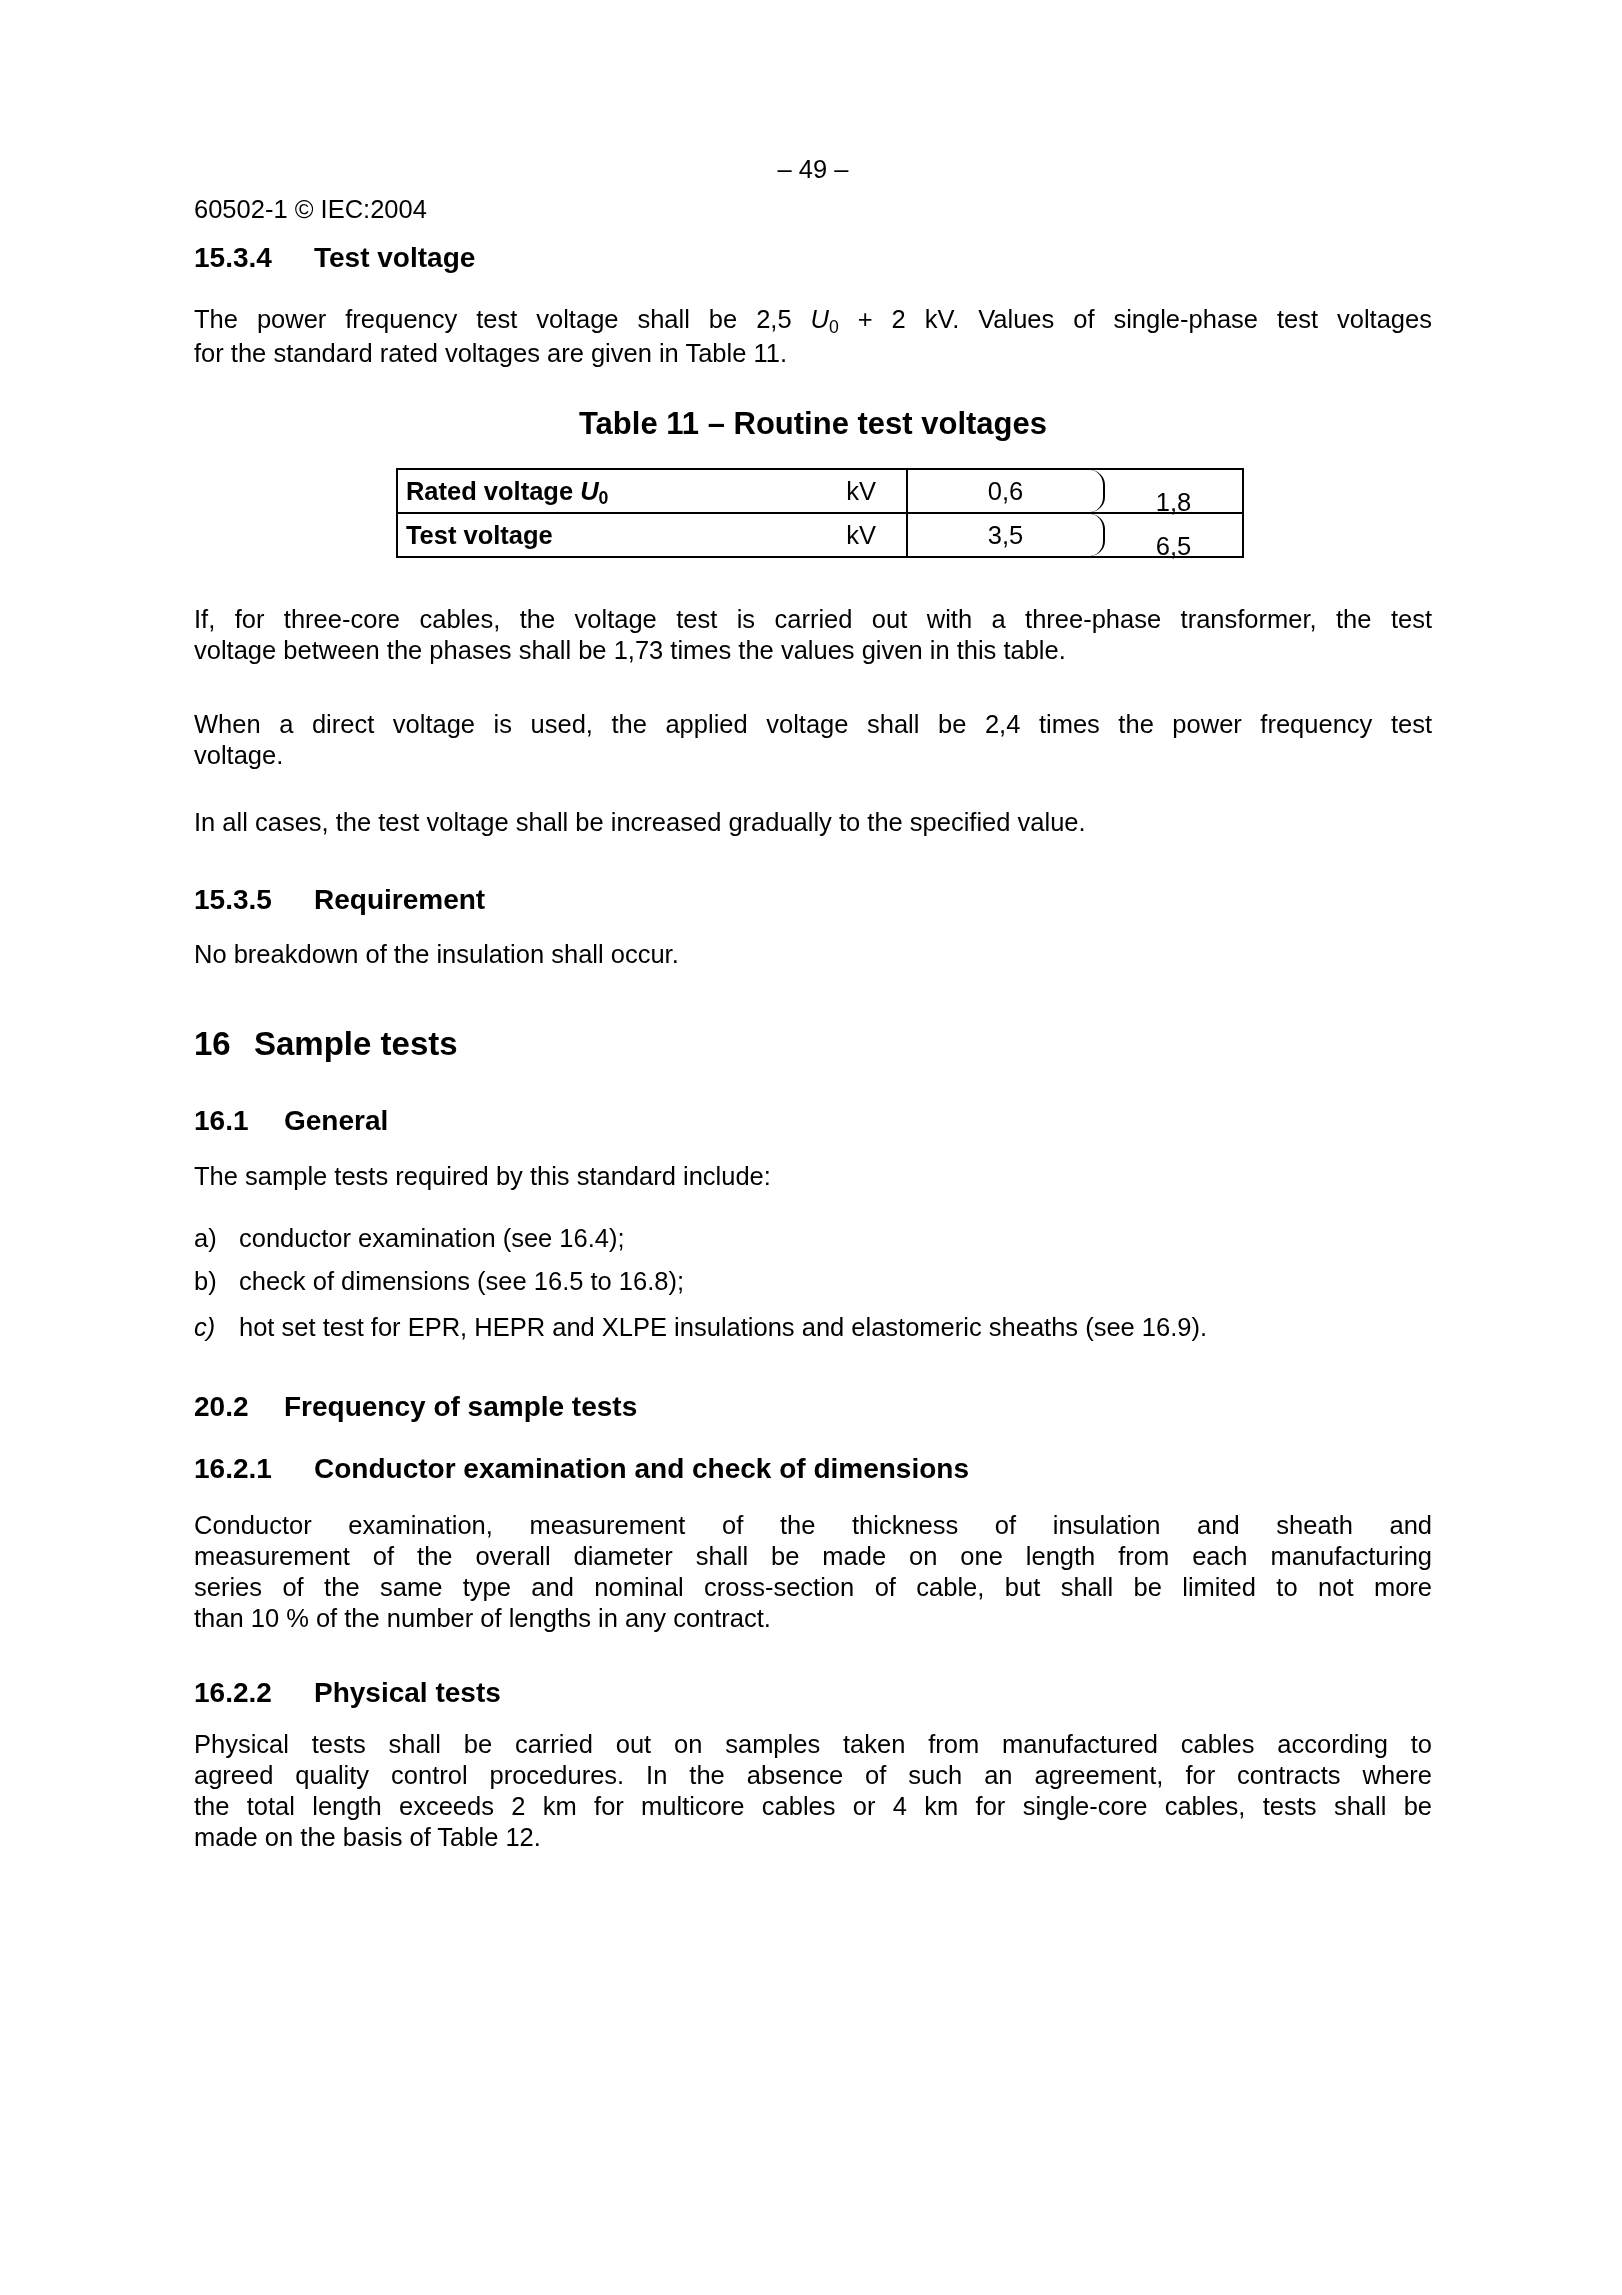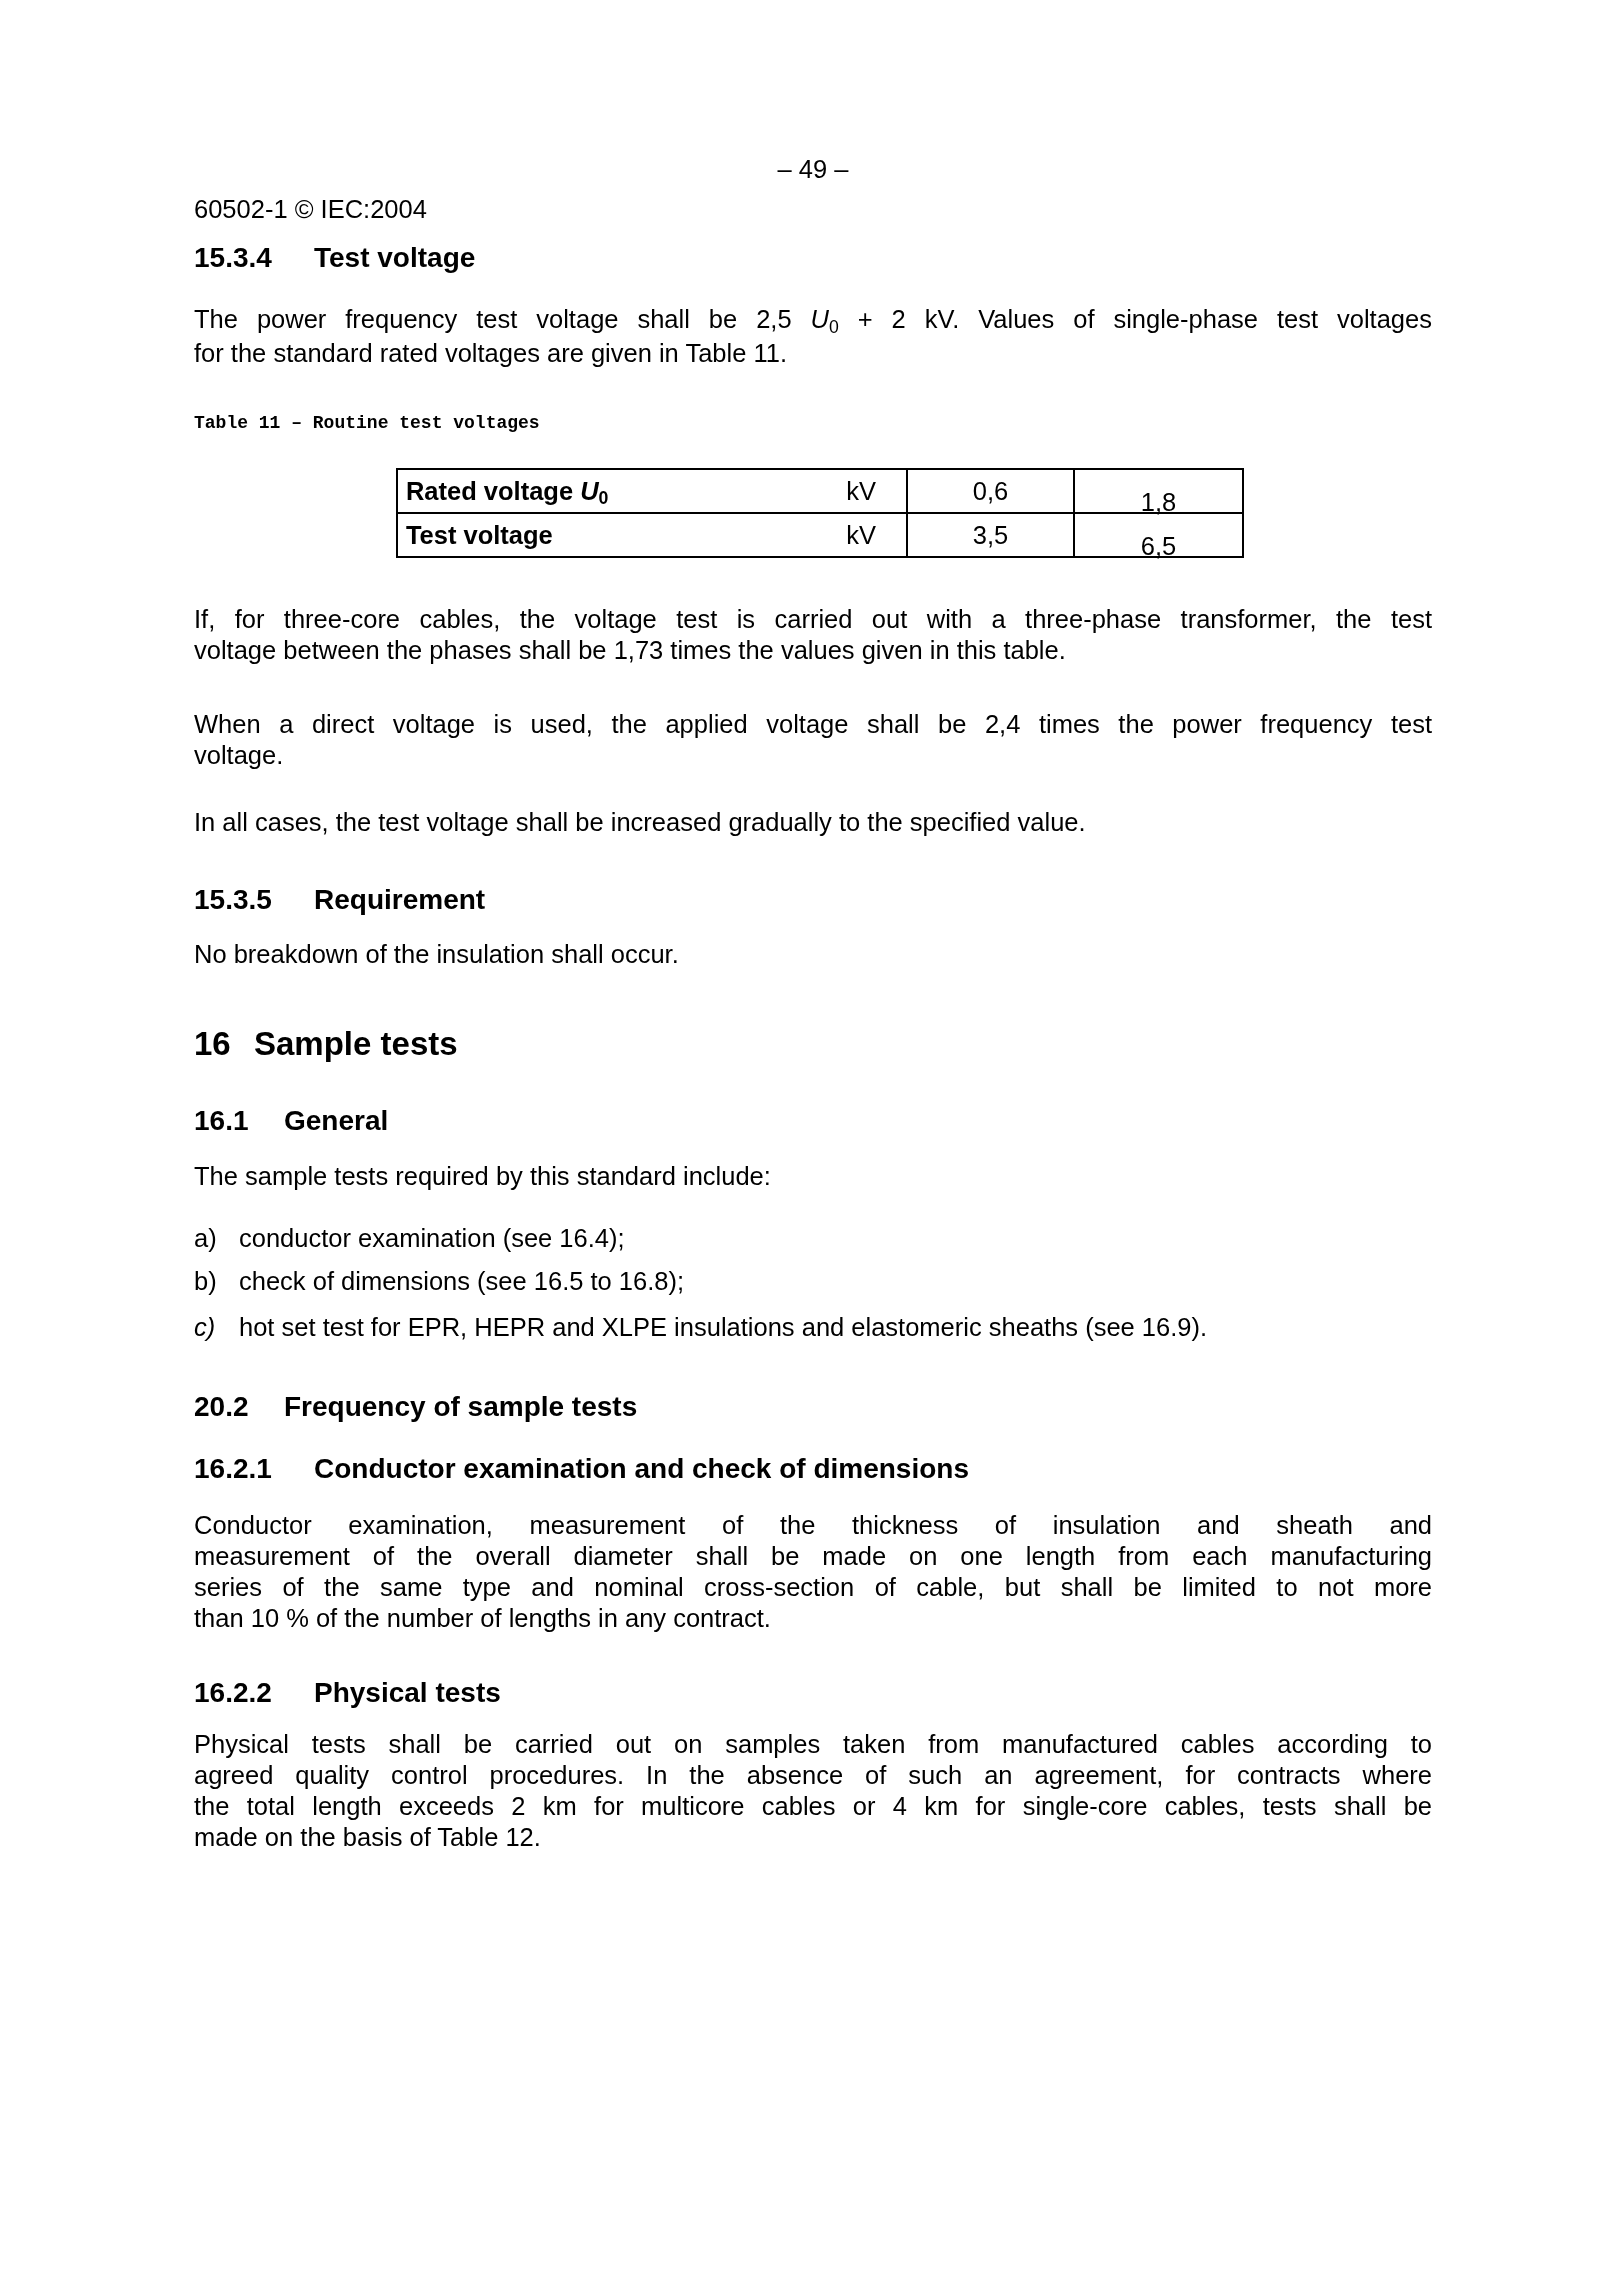--- a/index.html
+++ b/index.html
@@ -28,40 +28,40 @@
   .num1 { display: inline-block; min-width: 60px; }
 
   
   .para { font-size: 25.5px; line-height: 31px; }
   .jline { text-align: justify; text-align-last: justify; white-space: nowrap; }
   .jlast { text-align: justify; }
   .sym { font-style: italic; }
   .sub { font-size: 17.7px; position: relative; top: 4.6px; }
 
   
-  .t-title { top: 408px; font-size: 18px; line-height: 31px; font-weight: bold; text-align: left; font-family: Liberation Mono, monospace; }
+  .t-title { top: 408px; font-size: 31px; line-height: 31px; font-weight: bold; text-align: center; }
 
   
   .t11 {
     position: absolute; left: 396px; top: 468px;
     width: 848px; box-sizing: border-box;
     border: 2.6px solid #000;
     font-size: 25.5px;
   }
   .t11-row { display: flex; height: 42px; align-items: center; }
   .t11-row.second { border-top: 2.6px solid #000; }
   .t11-cell { box-sizing: border-box; height: 100%; display: flex; align-items: center; }
   .t11-label {
     width: 510px; border-right: 2px solid #000;
     justify-content: space-between;
     padding: 0 30px 0 7.9px;
     gap: 12px;
   }
   .t11-label .lbl { font-weight: bold; }
-  .t11-val1 { width: 167px; border-right: 2px solid #000; justify-content: center; }
+  .t11-val1 { width: 197px; border-right: 2px solid #000; justify-content: center; border-radius: 15px; }
   .t11-val2 { flex: 1; justify-content: center; margin-top: 23px; }
 
   
   .li { font-size: 25.5px; line-height: 31px; white-space: nowrap; }
   .li-label { display: inline-block; width: 45px; }
   .li-label.italic { font-style: italic; }
 </style>
 </head>
 <body>
 

